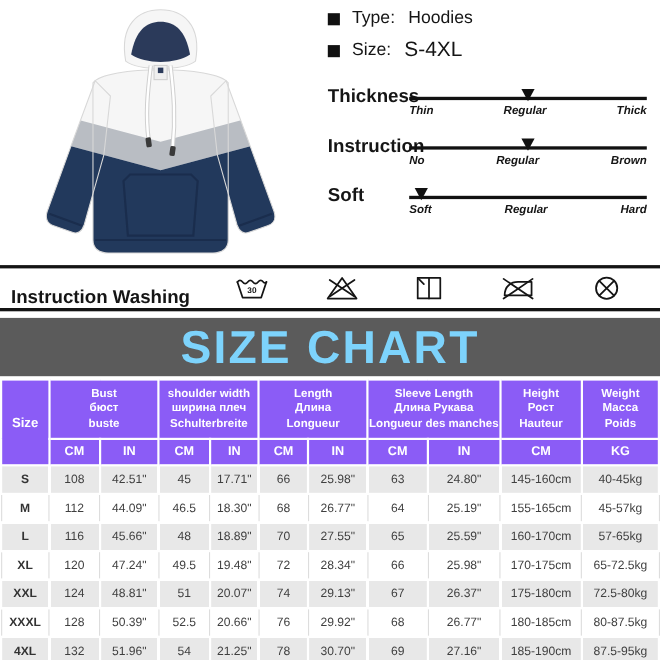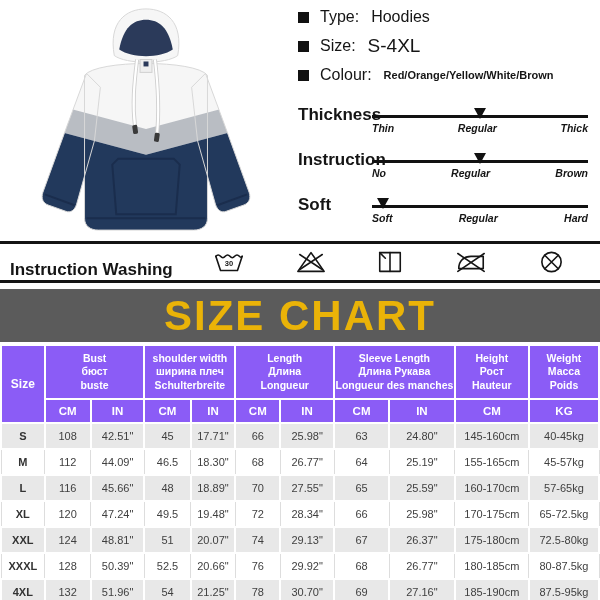--- a/index.html
+++ b/index.html
@@ -30,21 +30,21 @@
   
   .washing-row{height:36px;border-top:3px solid #141414;border-bottom:3px solid #141414;
     display:flex;align-items:center;padding:0 10px;}
   .washing-label{font-size:17px;font-weight:bold;width:178px;flex:0 0 auto;margin-top:16px;}
   .washing-icons{flex:1;display:flex;justify-content:space-around;align-items:center;}
   .wicon svg{display:block;}
   .wicon path,.wicon rect,.wicon circle{fill:none;stroke:#151515;stroke-width:1.7;stroke-linecap:round;stroke-linejoin:round;}
   .wicon text{fill:#151515;stroke:none;font-family:"Liberation Sans",sans-serif;}
 
   
-  .banner{margin-top:6px;height:53px;background:#5b5b5b;color:#eab308;font-size:42px;font-weight:bold;
+  .banner{margin-top:6px;height:53px;background:#5b5b5b;color:#7dd3fc;font-size:42px;font-weight:bold;
     text-align:center;line-height:53px;letter-spacing:2px;}
 
   
   table.size-table{width:600px;border-collapse:collapse;table-layout:fixed;margin-top:2px;}
   table.size-table th{background:#8b5cf6;color:#fff;border:2px solid #fff;font-weight:bold;
     text-align:center;vertical-align:middle;}
   th.group-th{font-size:10.5px;line-height:1.3;white-space:pre-line;height:48px;padding:2px 0;}
   th.unit-th{font-size:11.5px;height:18px;padding:2px 0;}
   th.size-th{font-size:12px;}
   table.size-table td{font-size:11px;color:#3f3f3f;text-align:center;padding:0 1px;height:24px;
@@ -104,25 +104,20 @@
         <div class="spec-row">
           <span class="bullet"></span>
           <span class="spec-label">Type:</span>
           <span class="spec-value">Hoodies</span>
         </div>
         <div class="spec-row">
           <span class="bullet"></span>
           <span class="spec-label">Size:</span>
           <span class="spec-value">S-4XL</span>
         </div>
-        <div class="spec-row">
-          <span class="bullet"></span>
-          <span class="spec-label">Colour:</span>
-          <span class="spec-value">Red/Orange/Yellow/White/Brown</span>
-        </div>
       </div>
 
       <div class="sliders">
         <div class="slider-row">
           <div class="slider-label">Thickness</div>
           <div class="slider-body">
             <div class="slider-track">
               <div class="slider-marker" style="left: 50%;"></div>
             </div>
             <div class="slider-scale">

